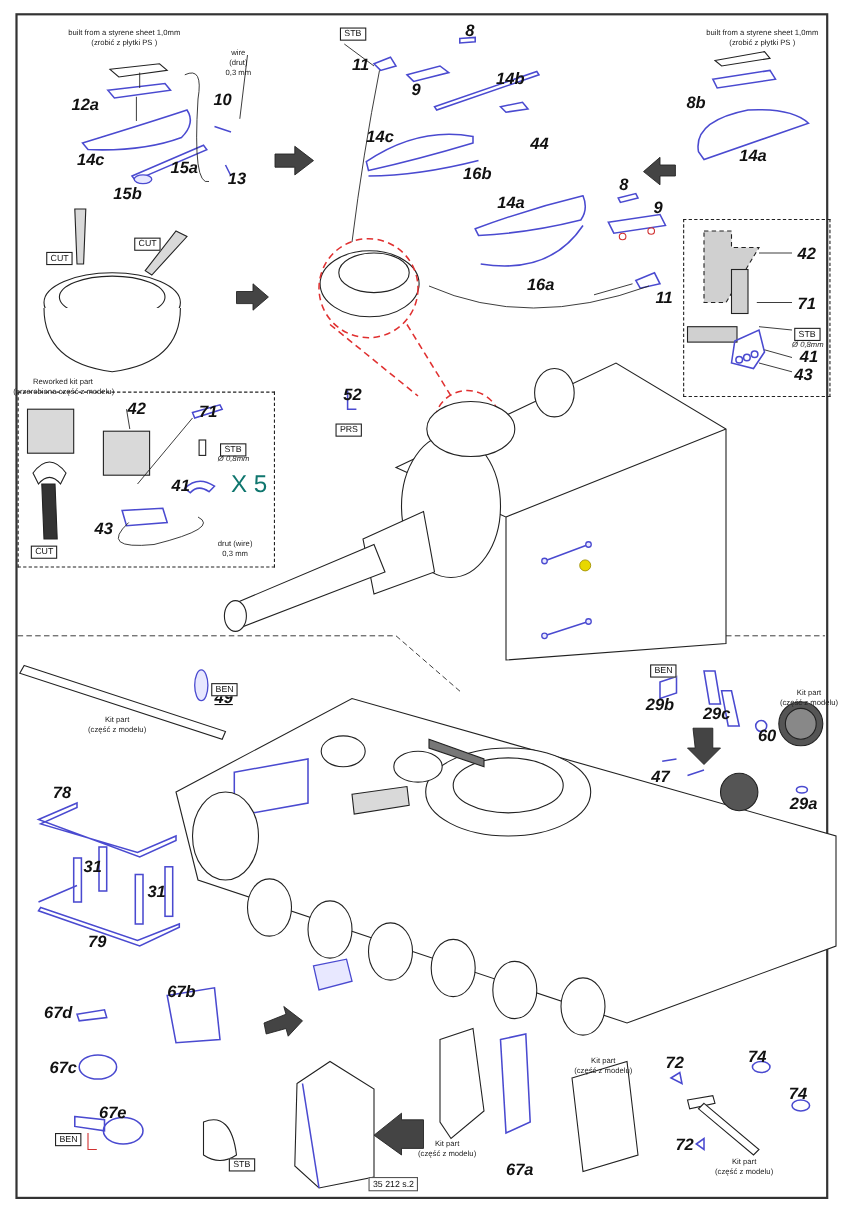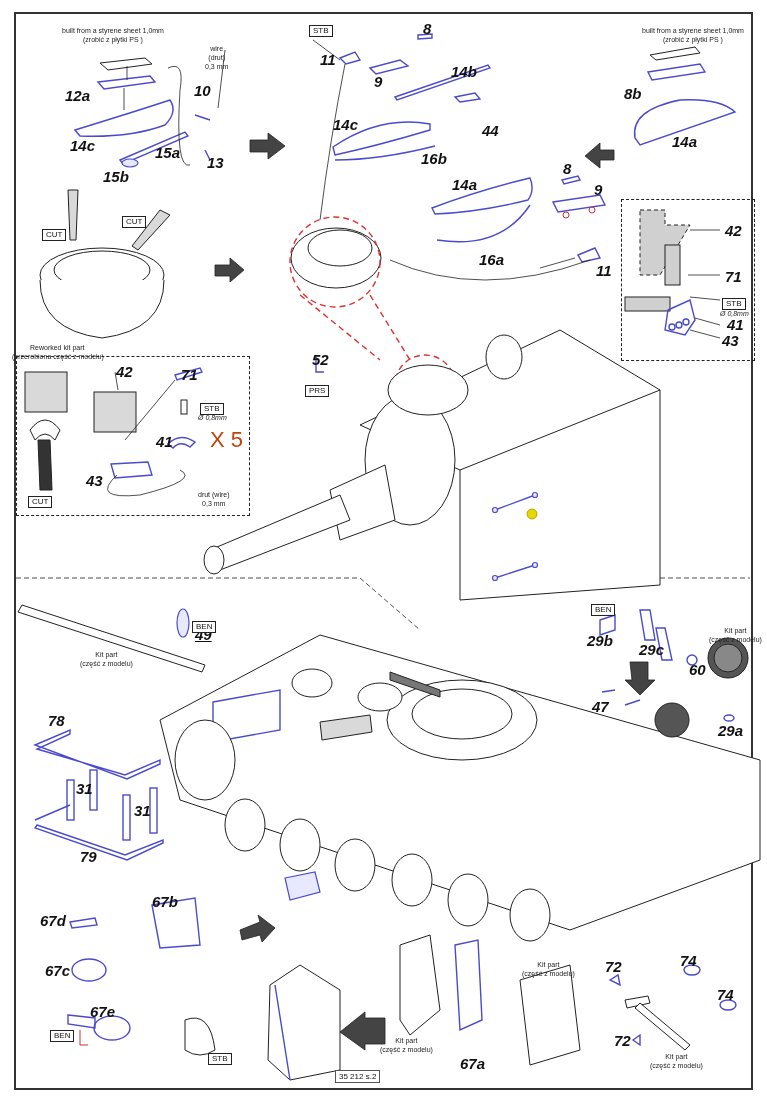--- a/index.html
+++ b/index.html
@@ -3,21 +3,21 @@
 <meta charset="utf-8">
 <style>
   html,body{margin:0;padding:0;background:#fff;}
   body{width:767px;height:1098px;position:relative;overflow:hidden;font-family:"Liberation Sans",sans-serif;color:#111;}
   .frame{position:absolute;left:14px;top:12px;width:739px;height:1078px;border:2px solid #333;box-sizing:border-box;}
   .lbl{position:absolute;font-style:italic;font-weight:bold;font-size:15px;color:#111;white-space:nowrap;}
   .note{position:absolute;font-size:7px;line-height:9px;text-align:center;color:#222;white-space:nowrap;}
   .tag{position:absolute;border:1.5px solid #222;font-size:8px;font-weight:normal;padding:0 3px;line-height:10px;background:#fff;}
   .tag-sub{position:absolute;font-size:7px;font-style:italic;color:#222;}
   .dash-box{position:absolute;border:1.5px dashed #222;}
-  .x5{position:absolute;font-size:22px;color:#c2410c;}
+  .x5{position:absolute;font-size:22px;color:#0f766e;}
   .pagenum{position:absolute;border:1px solid #555;font-size:8px;padding:0 3px;line-height:11px;background:#fff;}
   svg{position:absolute;left:0;top:0;}
   .part{fill:none;stroke:#4a4ad0;stroke-width:1.4;}
   .partf{fill:#e8e8ff;stroke:#4a4ad0;stroke-width:1.2;}
   .kit{fill:#fff;stroke:#222;stroke-width:1;}
   .kitg{fill:#d9d9d9;stroke:#222;stroke-width:1;}
   .lead{fill:none;stroke:#222;stroke-width:0.8;}
   .reddash{fill:none;stroke:#e03030;stroke-width:1.4;stroke-dasharray:6 4;}
   .sep{fill:none;stroke:#222;stroke-width:0.8;stroke-dasharray:5 3;}
   .arrow{fill:#444;stroke:#222;stroke-width:0.8;}

